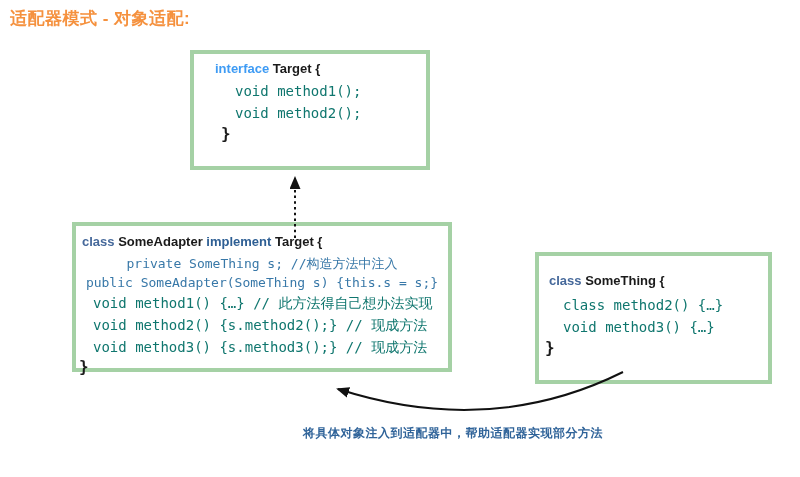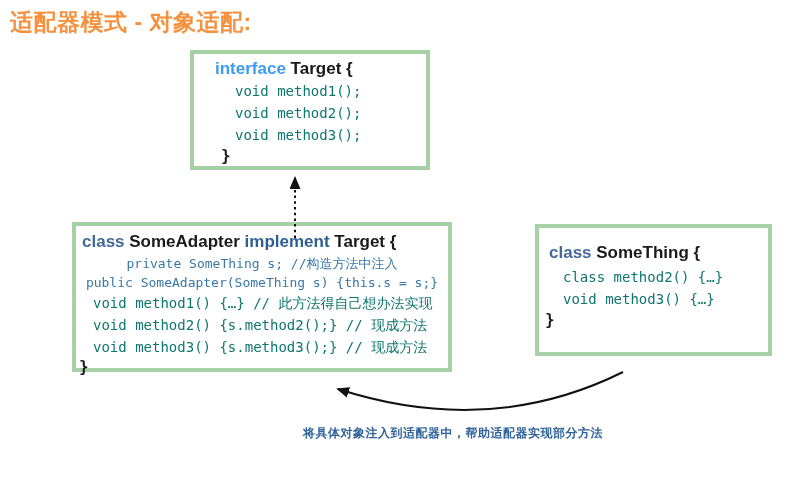--- a/index.html
+++ b/index.html
@@ -2,27 +2,27 @@
 <html><head>
 <meta charset="utf-8">
 <style>
   html,body { margin:0; padding:0; background:#ffffff; }
   #canvas {
     position:relative; width:800px; height:477px; background:#ffffff;
     overflow:hidden; font-family:"Liberation Sans", sans-serif;
   }
   .title {
     position:absolute; left:10px; top:7px;
-    font-size:23px; font-weight:bold; color:#F5913E; letter-spacing:0.5px;
+    font-size:17px; font-weight:bold; color:#F5913E; letter-spacing:0.5px;
   }
   .box {
     position:absolute; box-sizing:border-box; background:#ffffff;
     border:4px solid #A5D1A5;
   }
-  .hdr { font-weight:bold; font-size:17px; color:#1a1a1a; white-space:pre; }
+  .hdr { font-weight:bold; font-size:13px; color:#1a1a1a; white-space:pre; }
   .hdr .kw-interface { color:#3E9BF4; }
   .hdr .kw-class { color:#46699B; }
   .hdr .kw-implement { color:#2E5F94; }
   .code {
     font-family:"DejaVu Sans Mono", monospace; font-size:14px; color:#0f766e;
     white-space:pre;
   }
   .field {
     font-family:"DejaVu Sans Mono", monospace; font-size:13px; color:#3878A8;
     white-space:pre;
@@ -36,21 +36,21 @@
   #target-box .hdr   { padding-left:21px; line-height:23px; }
   #target-box .code  { padding-left:41px; line-height:22px; }
   #target-box .close { padding-left:27px; line-height:20px; }
   
   #adapter-box { left:72px; top:222px; width:380px; height:150px; padding-top:3px; }
   #adapter-box .hdr   { padding-left:6px; line-height:25px; }
   #adapter-box .field { padding-left:0; line-height:19px;text-align:center; }
   #adapter-box .code  { padding-left:17px; line-height:22px; }
   #adapter-box .close { padding-left:3px; line-height:18px; }
   
-  #something-box { left:535px; top:224px; width:237px; height:132px; padding-top:12px; }
+  #something-box { left:535px; top:252px; width:237px; height:132px; padding-top:12px; }
   #something-box .hdr   { padding-left:10px; line-height:26px; }
   #something-box .code  { padding-left:24px; line-height:22px; }
   #something-box .close { padding-left:6px; line-height:20px; }
 
   .caption {
     position:absolute; left:303px; top:425px;
     font-size:12px; font-weight:bold; color:#2F6399; letter-spacing:0.5px;
   }
   #arrows { position:absolute; left:0; top:0; pointer-events:none; }
 </style>
@@ -58,21 +58,20 @@
 <body>
 
 <div id="canvas">
 
   <div class="title">适配器模式 - 对象适配:</div>
 
   <div class="box" id="target-box">
     <div class="hdr"><span class="kw-interface">interface</span> <span>Target {</span></div>
     <div class="code">void method1();</div>
     <div class="code">void method2();</div>
-    <div class="code">void method3();</div>
     <div class="close">}</div>
   </div>
 
   <div class="box" id="adapter-box">
     <div class="hdr"><span class="kw-class">class</span> <span>SomeAdapter</span> <span class="kw-implement">implement</span> <span>Target {</span></div>
     <div class="field">private SomeThing s; //构造方法中注入</div>
     <div class="field">public SomeAdapter(SomeThing s) {this.s = s;}</div>
     <div class="code">void method1() {…} // 此方法得自己想办法实现</div>
     <div class="code">void method2() {s.method2();} // 现成方法</div>
     <div class="code">void method3() {s.method3();} // 现成方法</div>

